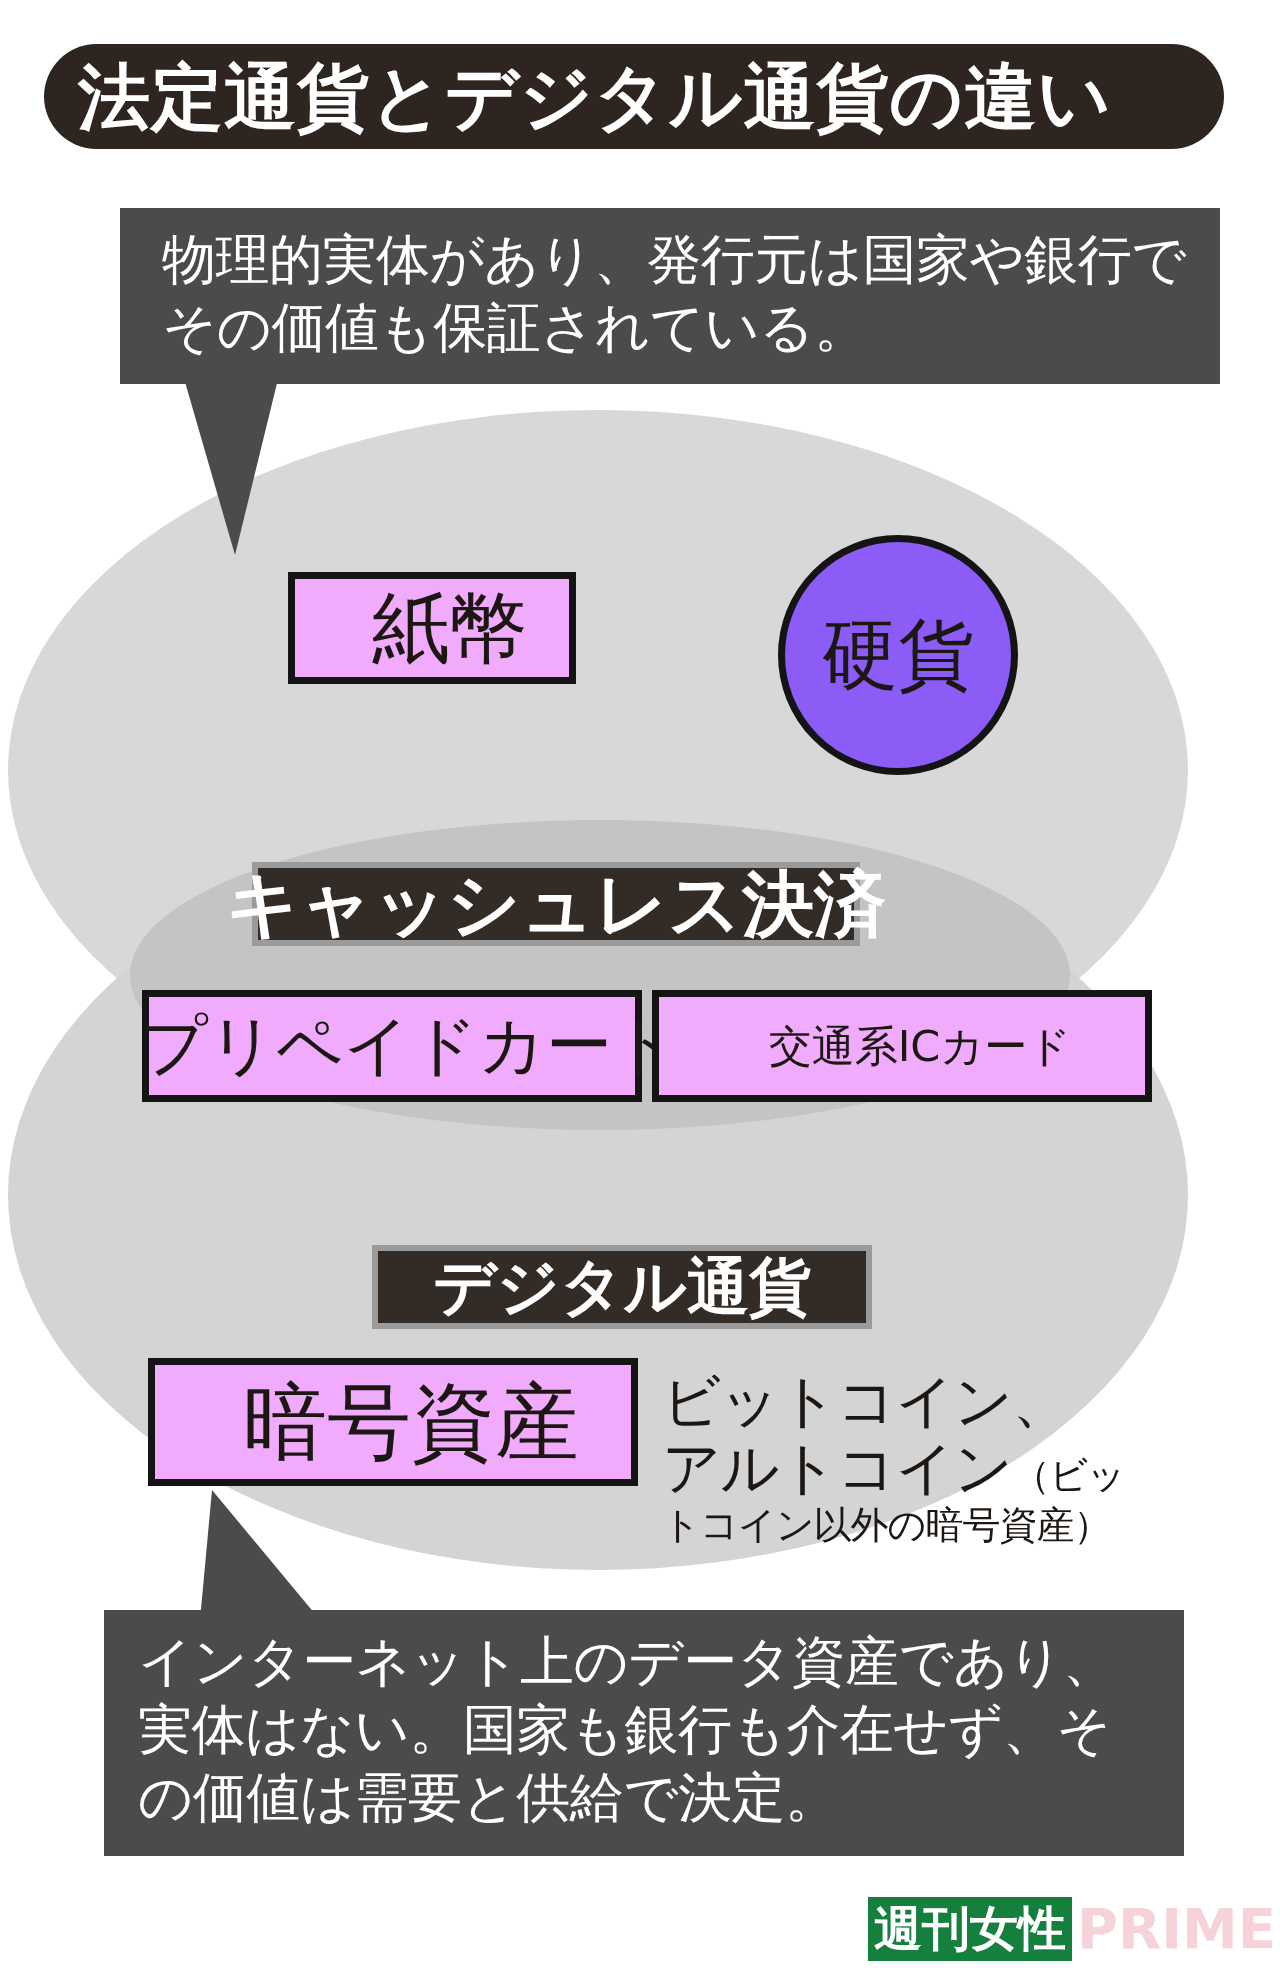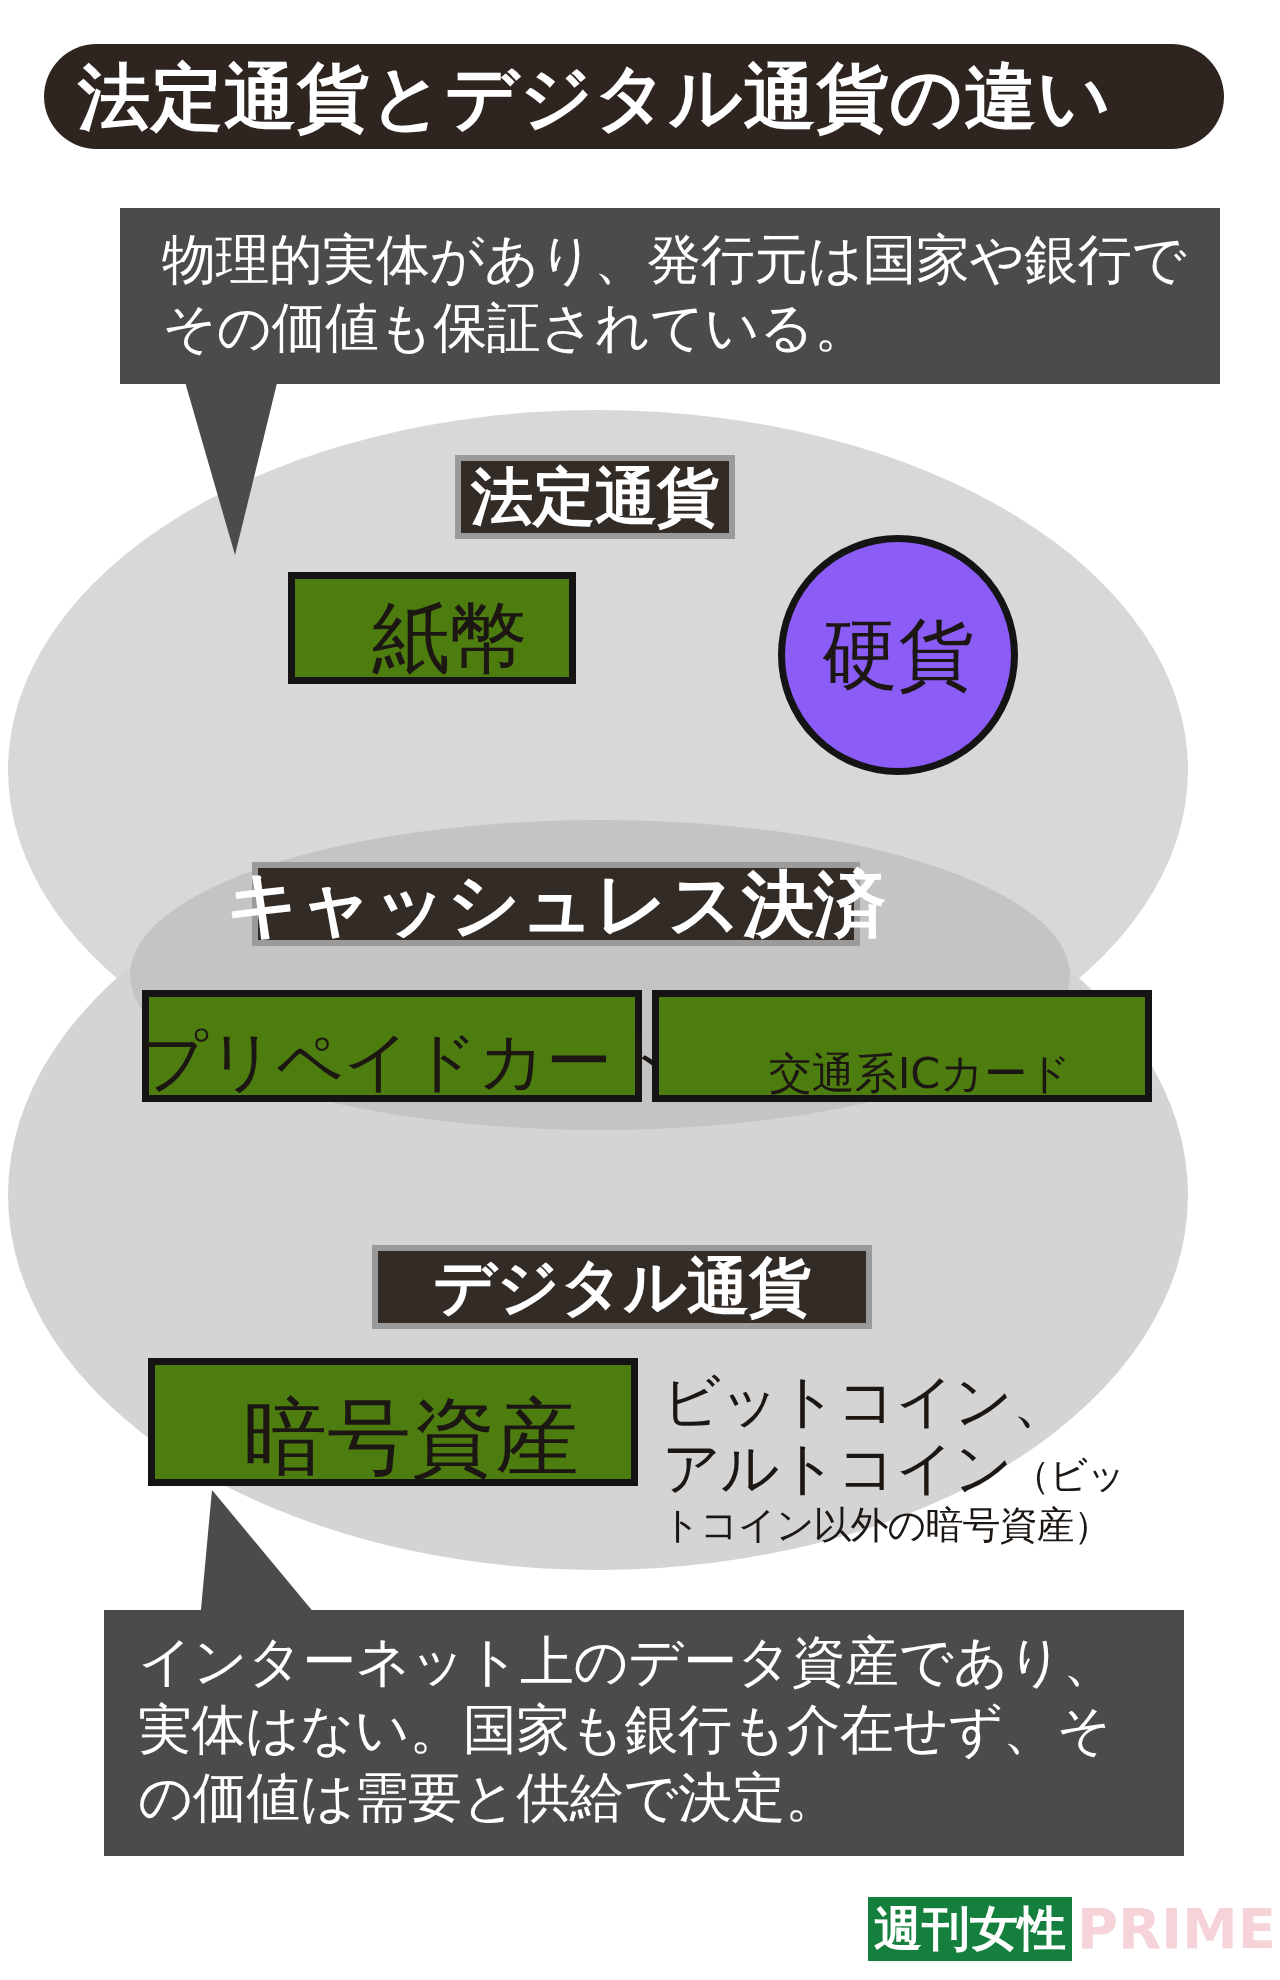--- a/index.html
+++ b/index.html
@@ -130,25 +130,25 @@
     left: 372px;
     top: 1245px;
     width: 500px;
     height: 84px;
   }
   #chip-digital .chip-text { font-size: 62px; }
 
   
   .wbox {
     position: absolute;
-    background: #4d7c0f;
+    background: #f0abfc;
     border: 7px solid #141414;
     box-sizing: border-box;
     display: flex;
-    align-items: flex-end;
+    align-items: center;
     justify-content: center;
     padding-left: 36px;
   }
   .wbox-text {
     color: #1d1714;
     font-weight: 500;
     line-height: 1;
     white-space: nowrap;
   }
 
@@ -265,23 +265,20 @@
     <span id="title-text">法定通貨とデジタル通貨の違い</span>
   </div>
 
   <svg id="callout-top-tail-svg" width="180" height="230" style="position:absolute;left:170px;top:330px;">
     <polygon points="0,0 120,0 65,225" fill="#4b4b4b"></polygon>
   </svg>
   <div class="callout" id="callout-top">
     <div class="callout-text">物理的実体があり、発行元は国家や銀行でその価値も保証されている。</div>
   </div>
 
-  <div class="chip" id="chip-fiat">
-    <span class="chip-text">法定通貨</span>
-  </div>
 
   <div class="wbox" id="box-banknote">
     <span class="wbox-text">紙幣</span>
   </div>
 
   <div id="circle-coin">
     <span class="wbox-text">硬貨</span>
   </div>
 
   <div class="chip" id="chip-cashless">

